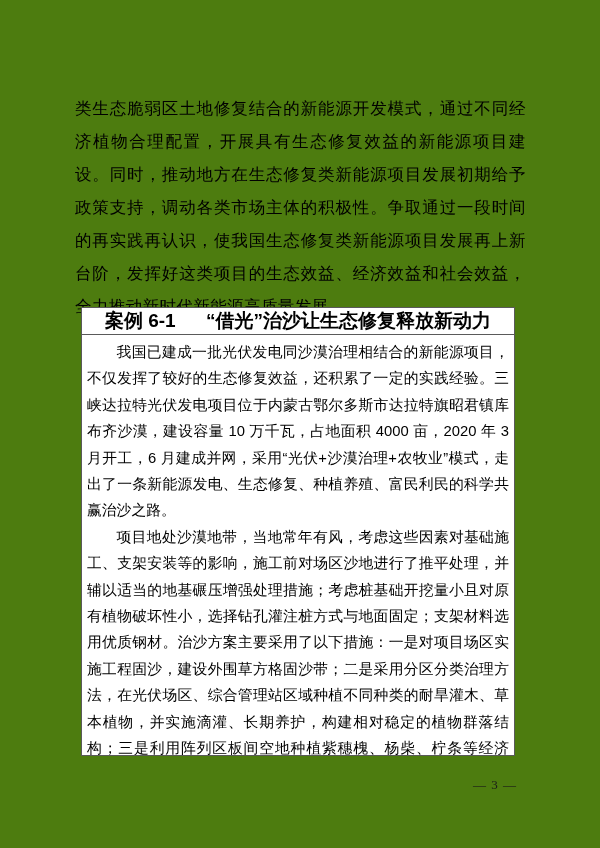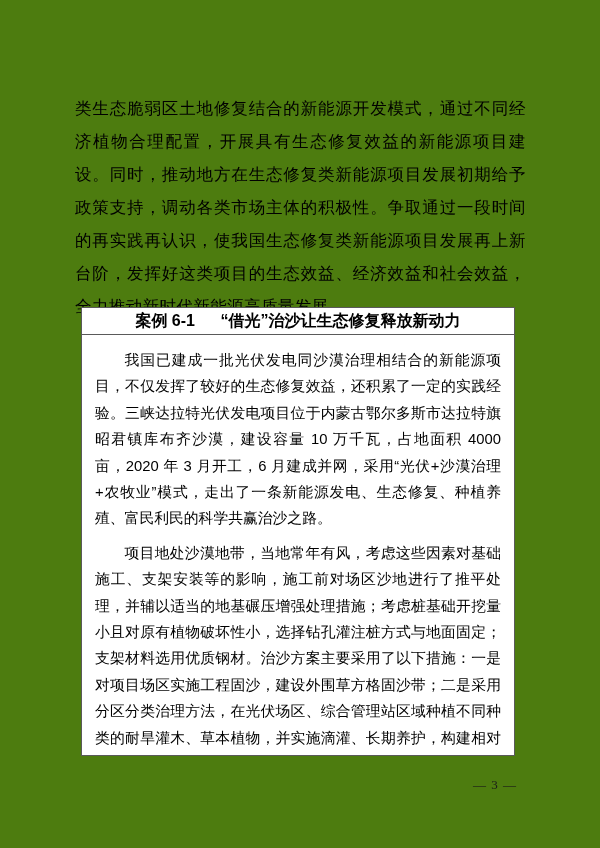--- a/index.html
+++ b/index.html
@@ -38,36 +38,36 @@
     box-sizing: border-box;
     overflow: hidden;
     background: #ffffff;
   }
   .case-title {
     height: 26px;
     line-height: 26px;
     border-bottom: 1px solid #5a5a5a;
     text-align: center;
     font-weight: bold;
-    font-size: 16px;
+    font-size: 19px;
     white-space: nowrap;
   }
   .case-title .title-gap {
     display: inline-block;
     width: 1.6em;
   }
   .case-body {
     padding: 4px 5px 0 5px;
     font-size: 14.8px;
     line-height: 26.4px;
     text-align: justify;
     text-justify: inter-character;
   }
   .case-body p {
-    margin: 8px;
+    margin: 0;
     text-indent: 2em;
   }
   .page-number {
     position: absolute;
     left: 455px;
     top: 777px;
     width: 80px;
     text-align: center;
     font-family: "Liberation Serif", "DejaVu Serif", serif;
     font-size: 13px;

